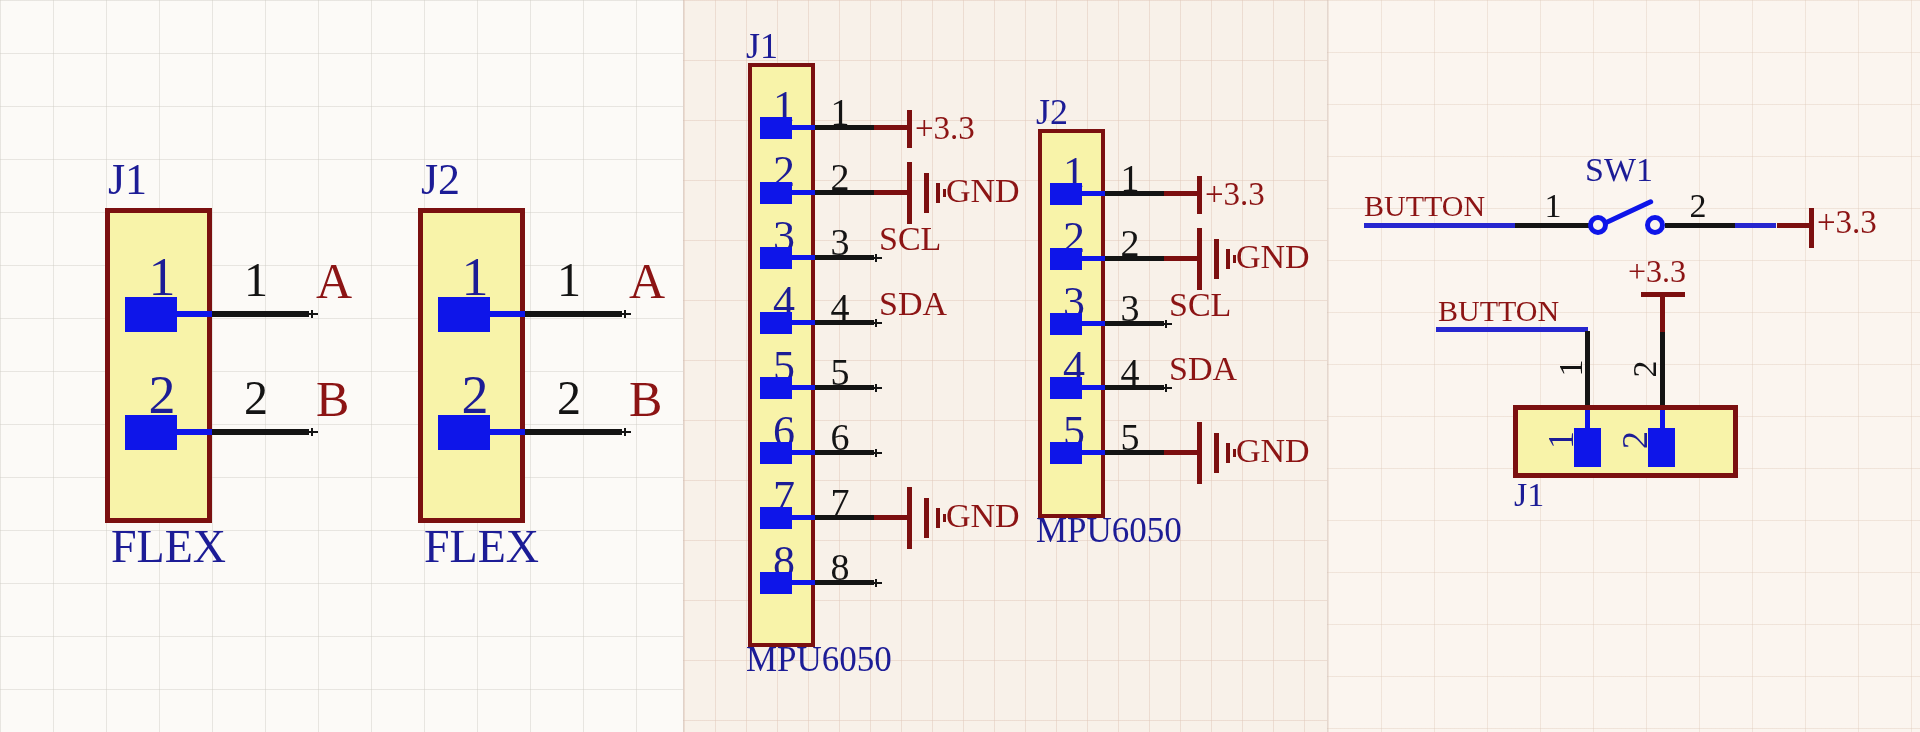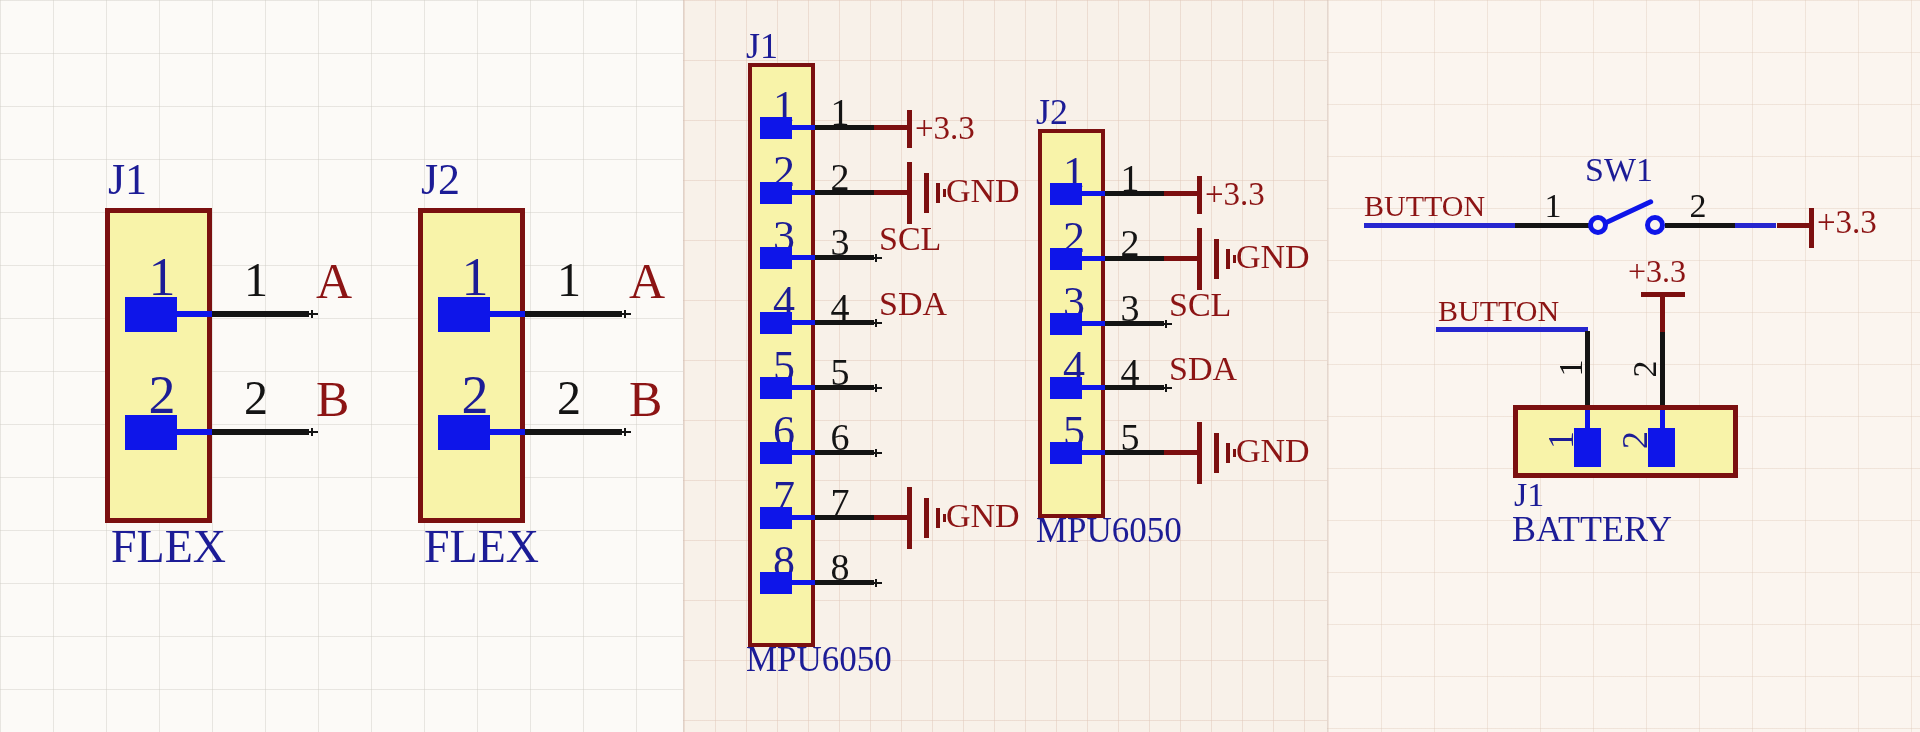--- a/index.html
+++ b/index.html
@@ -239,14 +239,13 @@
     <div class="abs" style="left: 1585px; top: 331px; width: 5px; height: 79px; background: rgb(20, 20, 20);"></div>
     <div class="abs" style="left: 1558px; top: 355px; width: 26px; height: 26px; display: flex; align-items: center; justify-content: center; transform: rotate(-90deg); font-size: 34px; color: rgb(20, 20, 20); line-height: 1;">1</div>
     <div class="abs" style="left: 1513px; top: 405px; width: 225px; height: 73px; background: rgb(248, 243, 169); border: 5px solid rgb(123, 16, 16); box-sizing: border-box;"></div>
     <div class="abs" style="left: 1585px; top: 410px; width: 5px; height: 19px; background: rgb(14, 21, 233);"></div>
     <div class="abs" style="left: 1660px; top: 410px; width: 5px; height: 19px; background: rgb(14, 21, 233);"></div>
     <div class="abs" style="left: 1547px; top: 426px; width: 28px; height: 28px; display: flex; align-items: center; justify-content: center; transform: rotate(-90deg); font-size: 36px; color: rgb(28, 28, 150); line-height: 1;">1</div>
     <div class="abs" style="left: 1574px; top: 428px; width: 27px; height: 39px; background: rgb(14, 21, 233);"></div>
     <div class="abs" style="left: 1621px; top: 426px; width: 28px; height: 28px; display: flex; align-items: center; justify-content: center; transform: rotate(-90deg); font-size: 36px; color: rgb(28, 28, 150); line-height: 1;">2</div>
     <div class="abs" style="left: 1648px; top: 428px; width: 27px; height: 39px; background: rgb(14, 21, 233);"></div>
     <div class="abs txt" style="left: 1514px; top: 478px; font-size: 34px; color: rgb(28, 28, 150); line-height: 1; white-space: nowrap;">J1</div>
-    <div class="abs txt" style="left: 1512px; top: 511px; font-size: 36px; color: rgb(28, 28, 150); line-height: 1; white-space: nowrap;">BATTERY</div>
   </div>
 
 </body></html>

